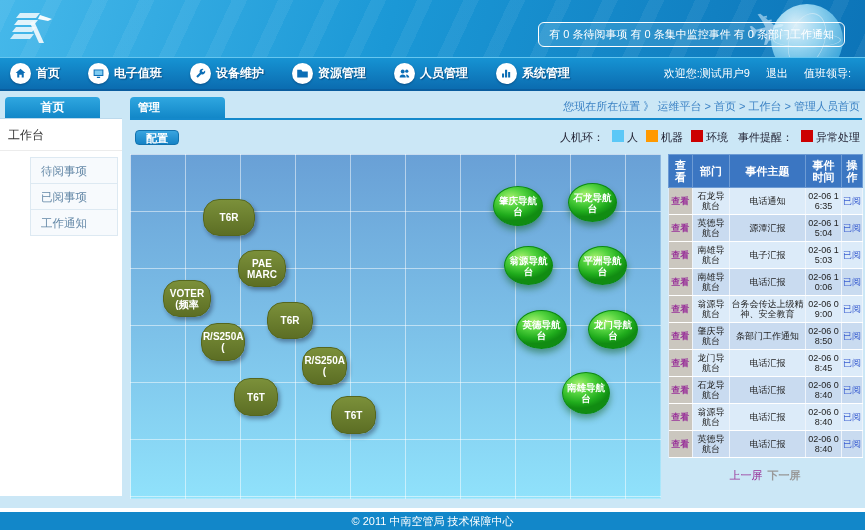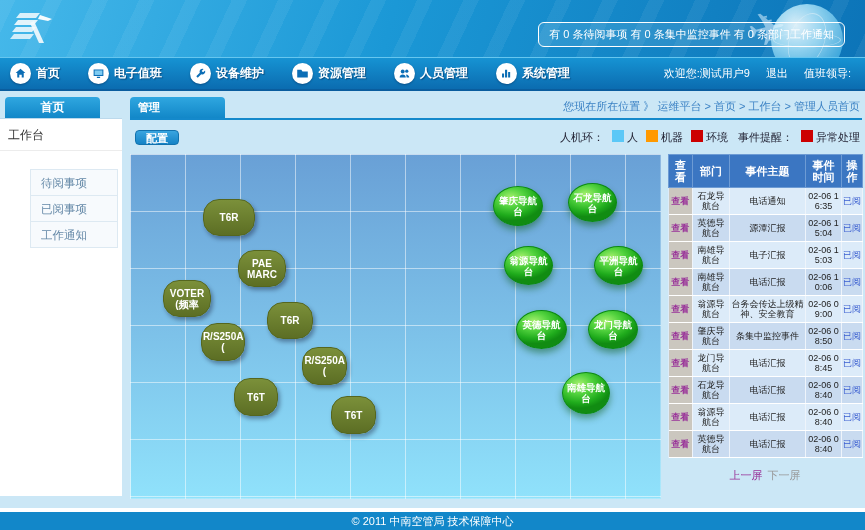--- a/index.html
+++ b/index.html
@@ -45,21 +45,21 @@
 
   aside { width:122px; flex:0 0 122px; display:flex; flex-direction:column; padding-bottom:12px; }
   .side-tab { width:95px; height:21px; margin-left:5px; border-radius:4px 4px 0 0;
     background:linear-gradient(#2fa7e0,#1287c8); color:#fff; font-size:12px; font-weight:bold;
     text-align:center; line-height:21px; cursor:pointer; }
   .side-panel { background:#fff; flex:1; border-top:1px solid #bcd9ec; }
   .side-section { font-size:12px; color:#333; padding:8px 6px 6px 8px; border-bottom:1px solid #ececec; }
   .side-menu { list-style:none; padding:6px 4px 0 30px; }
   .side-menu li { border:1px solid #dde9f2; background:#f7fafd; margin-top:-1px; height:27px;
     line-height:26px; padding-left:10px; font-size:11.5px; color:#6488a7; cursor:pointer; }
-  .side-menu li:first-child { margin-top:12px; }
+  .side-menu li:first-child { margin-top:0; }
 
   main { flex:1; display:flex; flex-direction:column; min-width:0; }
   .tabbar { height:23px; border-bottom:2px solid #1489cb; display:flex; align-items:flex-end;
     justify-content:space-between; }
   .main-tab { width:95px; height:21px; border-radius:4px 4px 0 0; background:linear-gradient(#2fa7e0,#1287c8);
     color:#fff; font-size:11px; font-weight:bold; line-height:21px; padding-left:8px; cursor:pointer; }
   .breadcrumb { font-size:11px; color:#3b82c4; padding:0 2px 4px 0; white-space:nowrap; }
 
   .toolbar { height:26px; margin-top:4px; display:flex; align-items:center; justify-content:space-between; }
   .cfg-btn { width:44px; height:15px; margin-left:5px; border:1px solid #1272ae; border-radius:4px;
@@ -93,21 +93,21 @@
     border:1px solid #6d9bd4; padding:4px 2px; text-align:center; }
   td { font-size:9px; line-height:10px; padding:3px 1px; text-align:center; color:#222;
     border-bottom:1px solid #fff; border-right:1px solid #eef4fb; word-break:break-all; }
   tr.odd td { background:#dcebf9; }
   tr.even td { background:#c9dbf0; }
   td.c-view { background:#cbc7bf !important; }
   .lnk-view { color:#993399; font-weight:bold; cursor:pointer; }
   .lnk-read { color:#3b5fd0; cursor:pointer; }
   .pager { width:194px; text-align:center; margin-top:10px; font-size:11px; }
   .pager .prev { color:#993399; cursor:pointer; margin-right:2px; }
-  .pager .next { color:#999; cursor:pointer; }
+  .pager .next { color:#999; cursor:pointer;font-weight:bold; }
 
   footer { height:22px; flex:0 0 22px; background:#1287c9; border-top:4px solid #fff;
     display:flex; align-items:center; justify-content:center; color:#fff; font-size:11px; }
 </style>
 </head>
 <body>
 
 <div class="page">
 
   <header class="hdr">
@@ -230,21 +230,21 @@
             <div class="rect-node" style="left: 108px; top: 96px; width: 48px; height: 37px;">PAE MARC</div>
             <div class="rect-node" style="left: 33px; top: 126px; width: 48px; height: 37px;">VOTER (频率</div>
             <div class="rect-node" style="left: 137px; top: 148px; width: 46px; height: 37px;">T6R</div>
             <div class="rect-node" style="left: 71px; top: 169px; width: 44px; height: 38px;">R/S250A (</div>
             <div class="rect-node" style="left: 172px; top: 193px; width: 45px; height: 38px;">R/S250A (</div>
             <div class="rect-node" style="left: 104px; top: 224px; width: 44px; height: 38px;">T6T</div>
             <div class="rect-node" style="left: 201px; top: 242px; width: 45px; height: 38px;">T6T</div>
             <div class="circle-node" style="left: 363px; top: 32px; width: 50px; height: 40px;">肇庆导航台</div>
             <div class="circle-node" style="left: 438px; top: 29px; width: 49px; height: 39px;">石龙导航台</div>
             <div class="circle-node" style="left: 374px; top: 92px; width: 49px; height: 39px;">翁源导航台</div>
-            <div class="circle-node" style="left: 464px; top: 92px; width: 49px; height: 39px;">平洲导航台</div>
+            <div class="circle-node" style="left: 448px; top: 92px; width: 49px; height: 39px;">平洲导航台</div>
             <div class="circle-node" style="left: 386px; top: 156px; width: 51px; height: 39px;">英德导航台</div>
             <div class="circle-node" style="left: 458px; top: 156px; width: 50px; height: 39px;">龙门导航台</div>
             <div class="circle-node" style="left: 432px; top: 218px; width: 48px; height: 42px;">南雄导航台</div>
           </div>
         <div class="events">
           <table id="events-table">
             <colgroup>
                 <col class="c1">
                 <col class="c2">
                 <col class="c3">
@@ -292,21 +292,21 @@
                 <tr class="odd">
                   <td class="c-view"><span class="lnk-view">查看</span></td>
                   <td>翁源导航台</td>
                   <td>台务会传达上级精神、安全教育</td>
                   <td>02-06 09:00</td>
                   <td><span class="lnk-read">已阅</span></td>
                 </tr>
                 <tr class="even">
                   <td class="c-view"><span class="lnk-view">查看</span></td>
                   <td>肇庆导航台</td>
-                  <td>条集中监控事件</td>
+                  <td>条部门工作通知</td>
                   <td>02-06 08:50</td>
                   <td><span class="lnk-read">已阅</span></td>
                 </tr>
                 <tr class="odd">
                   <td class="c-view"><span class="lnk-view">查看</span></td>
                   <td>龙门导航台</td>
                   <td>电话汇报</td>
                   <td>02-06 08:45</td>
                   <td><span class="lnk-read">已阅</span></td>
                 </tr>

